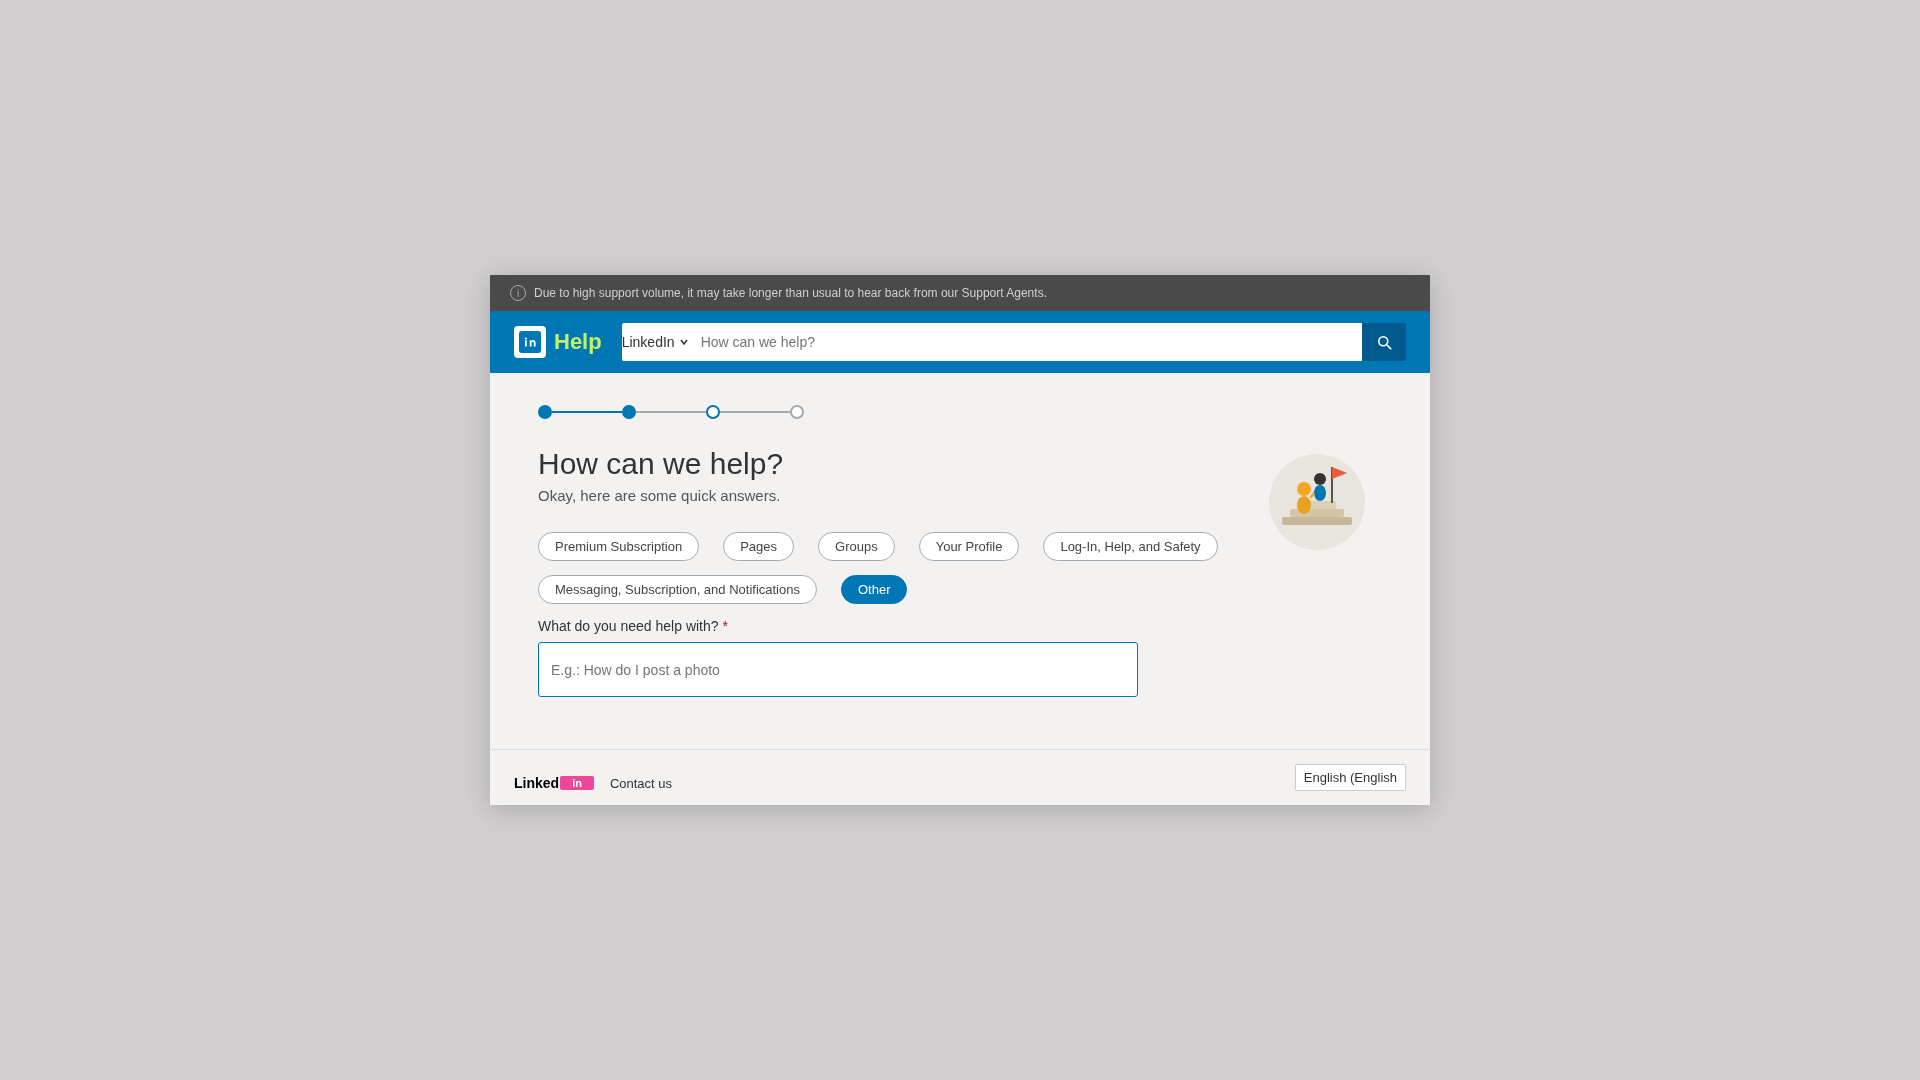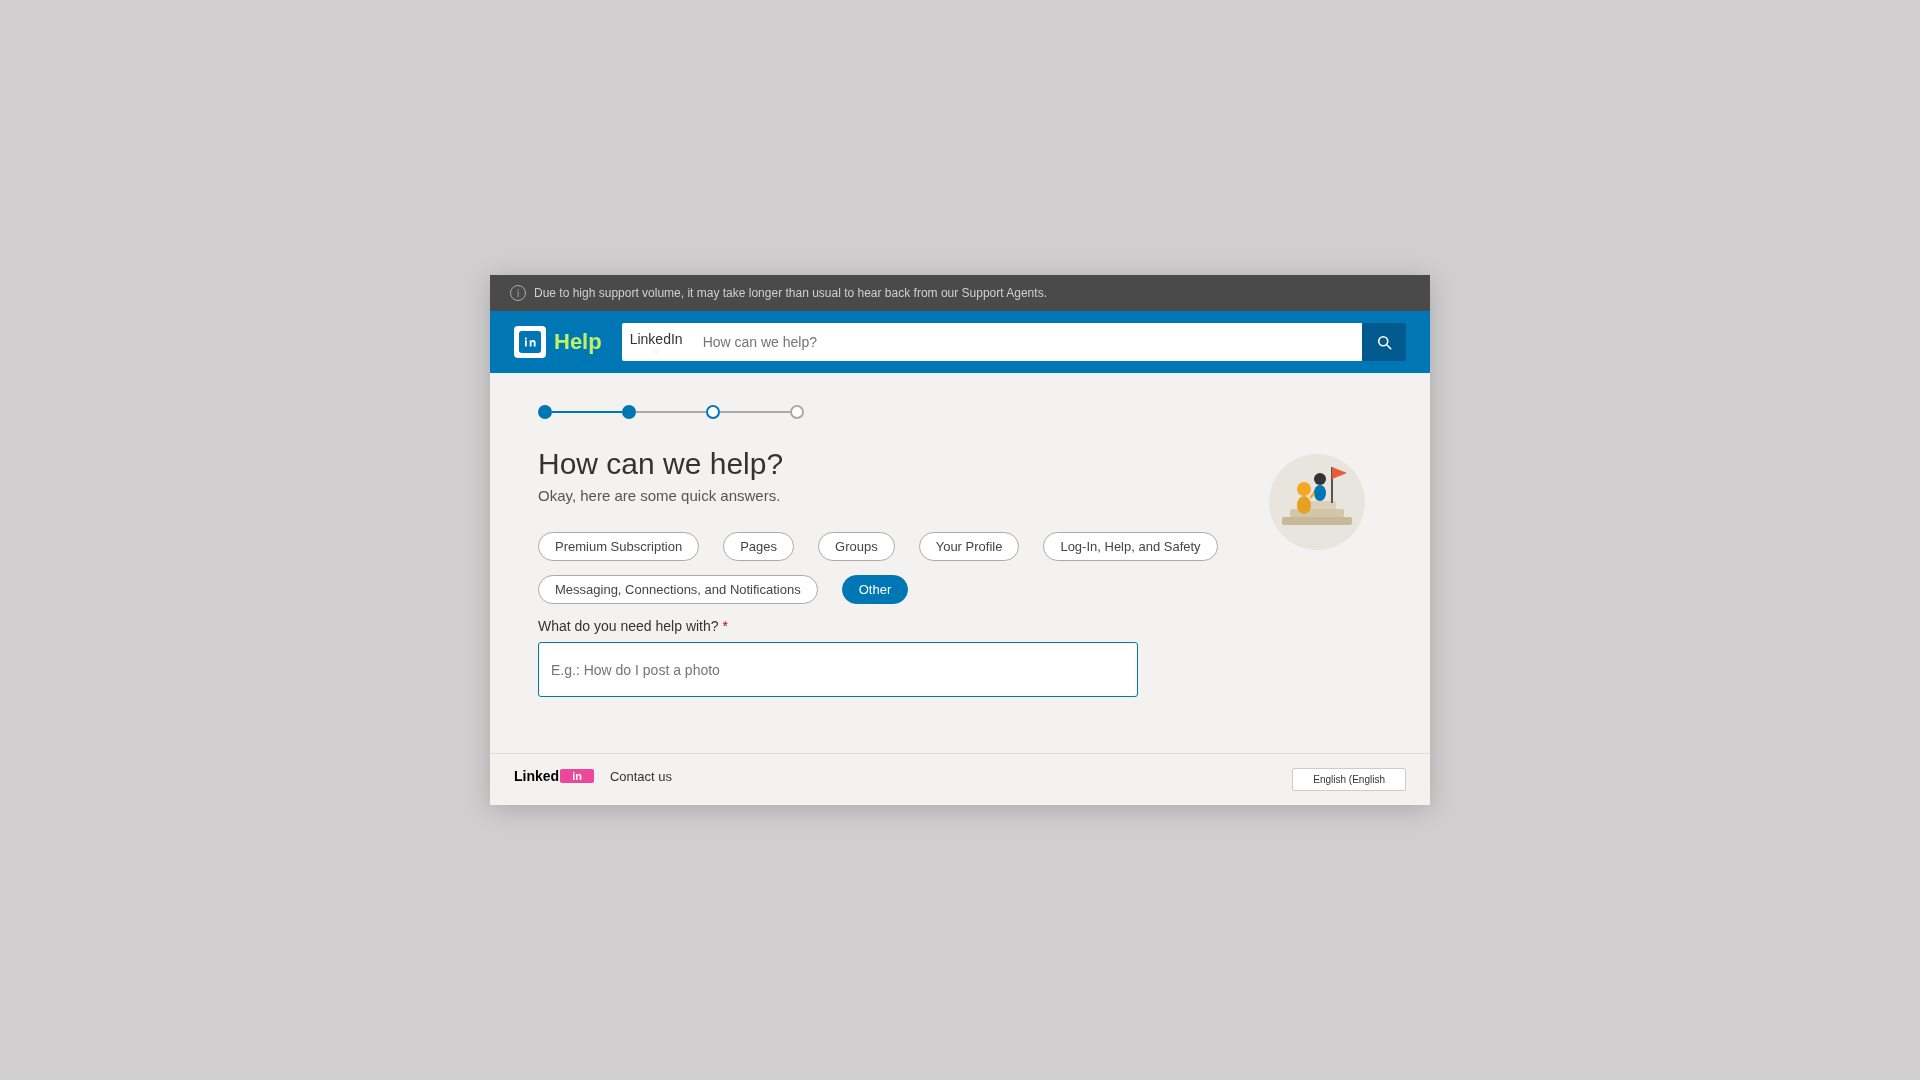--- a/index.html
+++ b/index.html
@@ -77,30 +77,29 @@
     }
     .search-area {
       flex: 1;
       display: flex;
       align-items: center;
     }
     .search-dropdown {
       background: #fff;
       border: none;
       border-radius: 2px 0 0 2px;
-      padding: 8px 8px;
+      padding: 8px 0;
       font-size: 14px;
       color: #333;
       display: flex;
       align-items: center;
       gap: 4px;
       cursor: pointer;
       white-space: nowrap;
       height: 38px;
-      flex-direction: column;
     }
     .search-input-wrap {
       flex: 1;
       display: flex;
       align-items: center;
     }
     .search-input-wrap input {
       width: 100%;
       height: 38px;
       border: none;
@@ -242,21 +241,21 @@
       outline: none;
       background: #fff;
     }
 
     
     .footer {
       background: #f3f2f0;
       border-top: 1px solid #ddd;
       padding: 14px 24px;
       display: flex;
-      align-items: flex-start;
+      align-items: flex-end;
       justify-content: space-between;
     }
     .footer-left {
       display: flex;
       align-items: center;
       gap: 16px;
     }
     .footer-linkedin {
       display: flex;
       align-items: center;
@@ -276,22 +275,22 @@
     }
     .footer-contact {
       font-size: 13px;
       color: #333;
       text-decoration: none;
       cursor: pointer;
     }
     .footer-lang {
       background: #fff;
       border: 1px solid #ccc;
-      padding: 5px 20px;
-      font-size: 10px;
+      padding: 5px 8px;
+      font-size: 13px;
       color: #333;
       cursor: pointer;
       border-radius: 2px;
     }
 
     
     .bg-overlay {
       position: fixed;
       top: 0; left: 0; right: 0; bottom: 0;
       z-index: -1;
@@ -358,21 +357,21 @@
 
         
         <div class="chips-row">
           <button class="chip">Premium Subscription</button>
           <button class="chip">Pages</button>
           <button class="chip">Groups</button>
           <button class="chip">Your Profile</button>
           <button class="chip">Log-In, Help, and Safety</button>
         </div>
         <div class="chips-row">
-          <button class="chip">Messaging, Connections, and Notifications</button>
+          <button class="chip">Messaging, Subscription, and Notifications</button>
           <button class="chip active">Other</button>
         </div>
 
         
         <div class="help-label">
           <span>What do you need help with?</span>
           <span class="required">*</span>
         </div>
         <input class="help-input" type="text" placeholder="E.g.: How do I post a photo" style="">
       </div>

